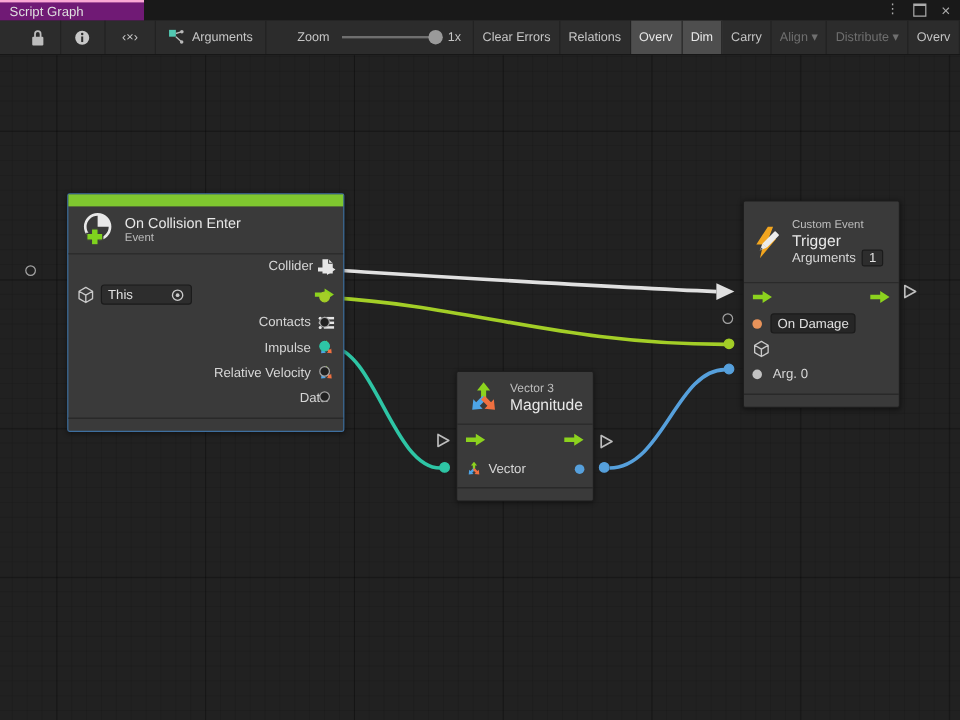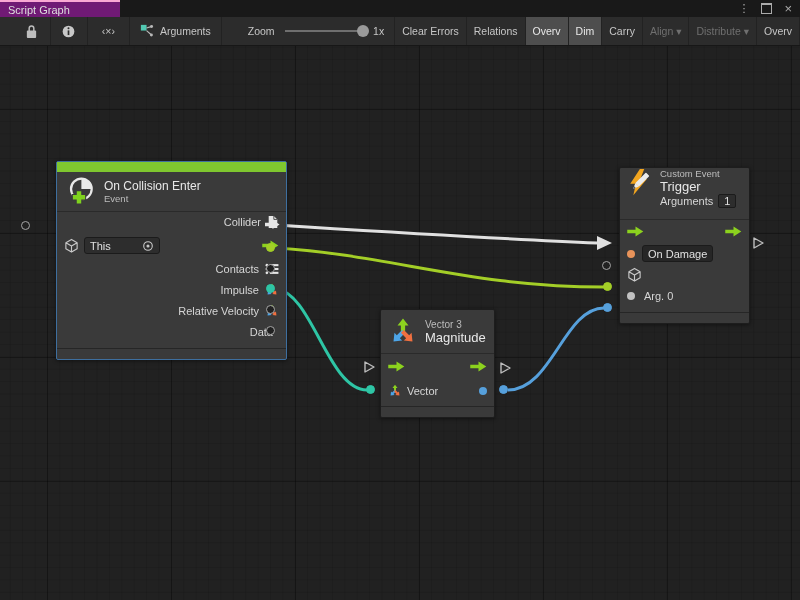--- a/index.html
+++ b/index.html
@@ -294,21 +294,21 @@
           </svg>
         <span class="plabel">Vector</span>
         <span class="spacer"></span>
         <span class="dot blue"></span>
       </div>
       <div style="height:2px"></div>
       <div class="nfoot"></div>
     </div>
 
     <div class="node" style="left:619px;top:121px;width:131px;">
-      <div class="nhead" style="height:52px;gap:7px;padding:0 5px;align-items:flex-start">
+      <div class="nhead" style="height:68px;gap:7px;padding:0 5px;align-items:center">
         <svg class="icsvg" width="28" height="28">
             <use href="#boltpen"></use>
           </svg>
         <div>
           <div class="nsub">Custom Event</div>
           <div class="ntitle" style="font-size:13px">Trigger</div>
           <div style="display:flex;align-items:center">
             <span class="plabel">Arguments</span>
             <span class="numfield">1</span>
           </div>

